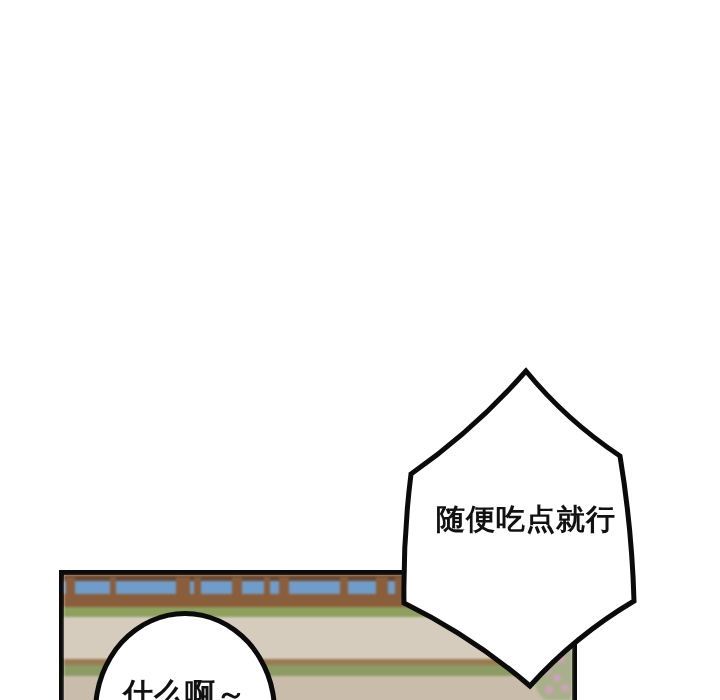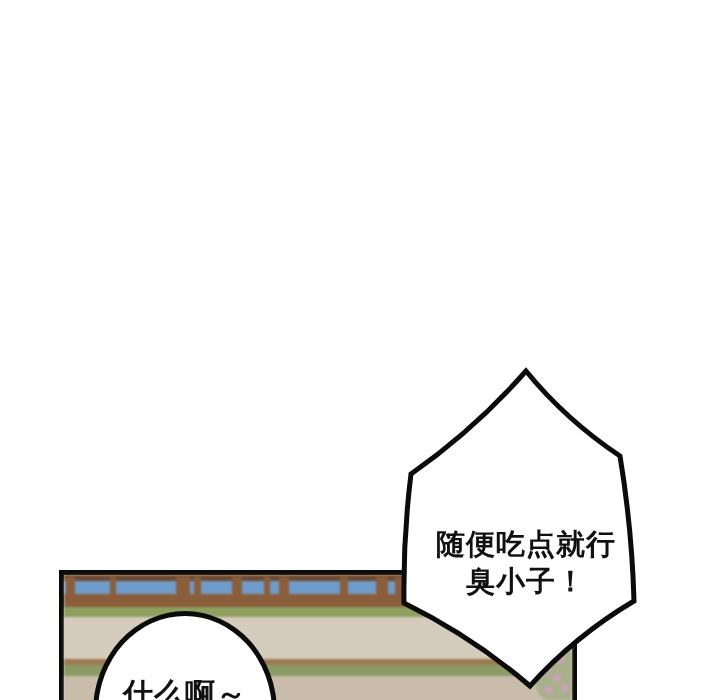--- a/index.html
+++ b/index.html
@@ -33,21 +33,21 @@
     position:absolute;left:93px;top:611px;width:174px;height:192px;
     background:#ffffff;border:5px solid #0b0b0b;border-radius:50%;
   }
   .oval-text{
     position:absolute;top:58px;left:0;width:100%;text-align:center;
     font-size:30px;font-weight:600;color:#111;letter-spacing:1px;white-space:nowrap;
   }
   
   .hex-bubble{position:absolute;left:378px;top:343px;width:266px;height:356px;}
   .hex-text{
-    position:absolute;left:400px;top:526px;width:252px;text-align:center;
+    position:absolute;left:400px;top:501px;width:252px;text-align:center;
     font-size:29px;line-height:37px;font-weight:600;color:#111;
     letter-spacing:1px;white-space:nowrap;
   }
 </style>
 </head>
 <body>
 
 <div class="panel">
   <div class="scene">
     <div class="band band-top-rail" style="background-color: rgb(109, 74, 47);"></div>
@@ -82,14 +82,13 @@
 
 <div class="oval-bubble">
   <div class="oval-text">什么啊～</div>
 </div>
 
 <svg class="hex-bubble" viewBox="0 0 266 356" xmlns="http://www.w3.org/2000/svg">
   <path d="M148,28 Q188,77 242,113 Q254,186 256,258 Q197,293 152,343 Q95,294 26,260 Q25,195 33,131 Q97,86 148,28 Z" fill="#ffffff" stroke="#0b0b0b" stroke-width="5" stroke-linejoin="miter"></path>
 </svg>
 <div class="hex-text">
   <div>随便吃点就行</div>
-  <div>臭小子！</div>
 </div>
 
 </body></html>

